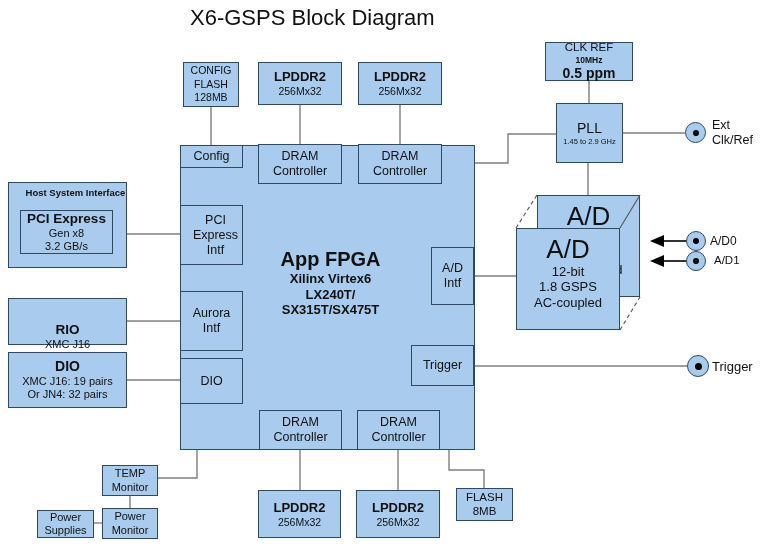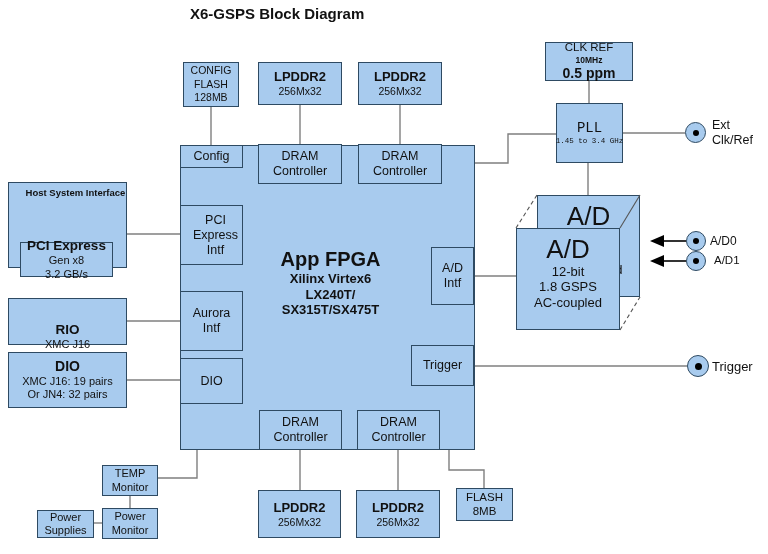--- a/index.html
+++ b/index.html
@@ -16,21 +16,21 @@
   .box{
     position:absolute;
     background:var(--box_fill);
     border:1px solid var(--box_border);
     box-sizing:border-box;
     display:flex;flex-direction:column;align-items:center;justify-content:center;
     text-align:center;line-height:1.2;color:var(--text);
   }
   .plain{background:transparent;border:none;}
   .b{font-weight:bold;}
-  .title{position:absolute;left:190px;top:5px;font-size:15px;font-weight:bold;white-space:nowrap;}
+  .title{position:absolute;left:190px;top:5px;font-size:22px;font-weight:normal;white-space:nowrap;}
   svg.layer{position:absolute;left:0;top:0;width:768px;height:554px;pointer-events:none;}
   .wire{stroke:var(--wire);stroke-width:1.4;fill:none;}
   .dline{stroke:#555;stroke-width:1.1;fill:none;}
   .dash{stroke-dasharray:4 3;}
   .aline{stroke:var(--arrow);stroke-width:1.6;fill:none;}
   .ahead{fill:var(--arrow);stroke:none;}
   .port{
     position:absolute;border-radius:50%;
     background:var(--box_fill);border:1.5px solid var(--box_border);
     box-sizing:border-box;display:flex;align-items:center;justify-content:center;
@@ -126,29 +126,29 @@
   </div>
   <div class="box" style="left:358px;top:62px;width:84px;height:43px;">
     <div class="b" style="font-size:13px;">LPDDR2</div>
     <div style="font-size:10.5px;">256Mx32</div>
   </div>
   <div class="box" style="left:545px;top:42px;width:88px;height:39px;line-height:1.25;">
     <div style="font-size:11.5px;">CLK REF</div>
     <div class="b" style="font-size:8.5px;">10MHz</div>
     <div class="b" style="font-size:14px;">0.5 ppm</div>
   </div>
-  <div class="box" style="left:556px;top:103px;width:67px;height:60px;font-family:Liberation Mono, monospace;">
+  <div class="box" style="left:556px;top:103px;width:67px;height:60px;">
     <div style="font-size:14px;">PLL</div>
-    <div style="font-size:7.5px;white-space:nowrap;">1.45 to 3.4 GHz</div>
+    <div style="font-size:7.5px;white-space:nowrap;">1.45 to 2.9 GHz</div>
   </div>
 
   <div class="box" style="left:8px;top:182px;width:119px;height:86px;justify-content:flex-start;">
     <div class="b" style="font-size:9.5px;margin-top:4px;padding-left:16px;">Host System Interface</div>
   </div>
-  <div class="box" style="left:20px;top:210px;width:93px;height:35px;margin-top:32px;">
+  <div class="box" style="left:20px;top:210px;width:93px;height:44px;">
     <div class="b" style="font-size:13.5px;">PCI Express</div>
     <div style="font-size:11px;">Gen x8</div>
     <div style="font-size:11px;">3.2 GB/s</div>
   </div>
   <div class="box" style="left:8px;top:298px;width:119px;height:47px;">
     <div class="b" style="font-size:13.5px;margin-top:44px;">RIO</div>
     <div style="font-size:11px;">XMC J16</div>
     <div style="font-size:11px;">x8 RIO</div>
   </div>
   <div class="box" style="left:8px;top:352px;width:119px;height:56px;">

